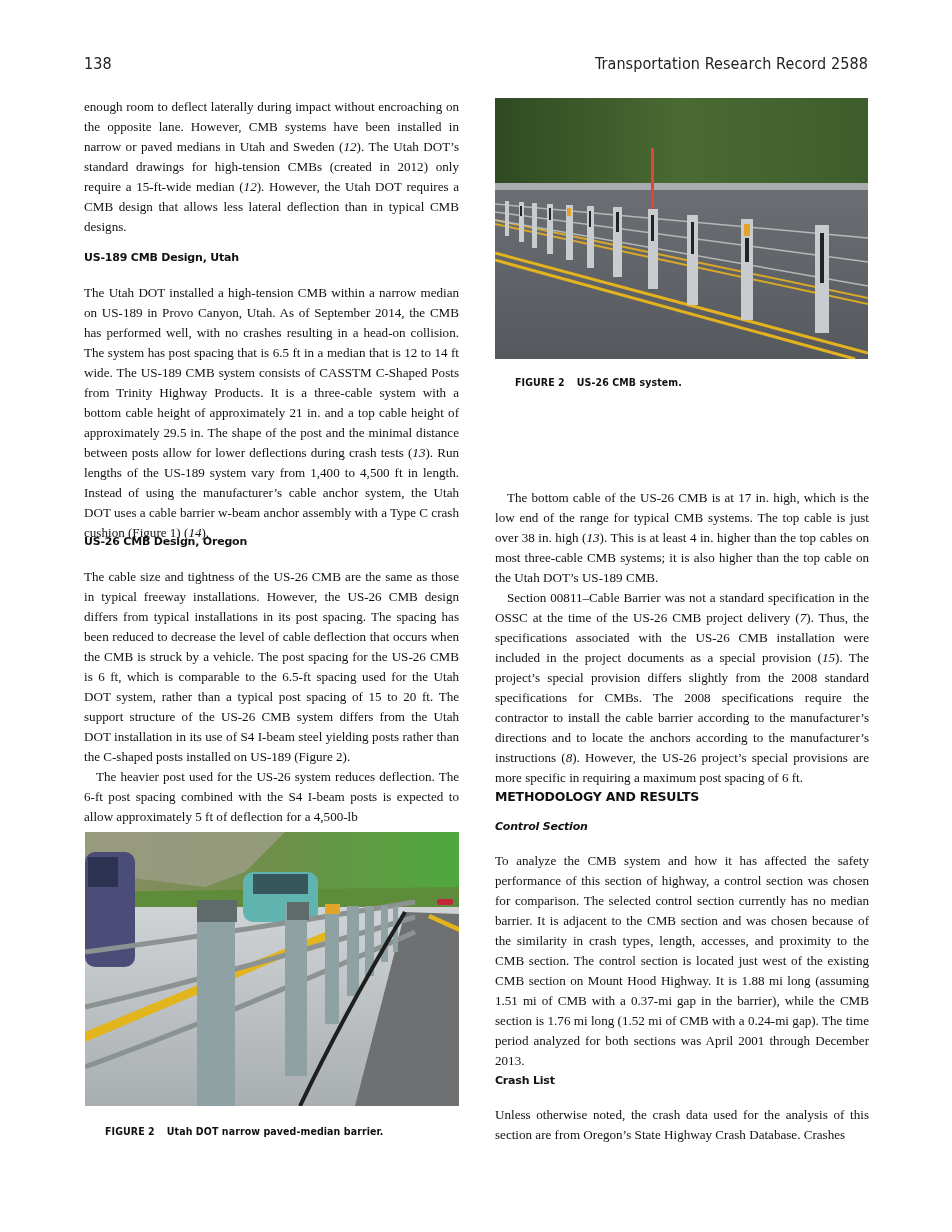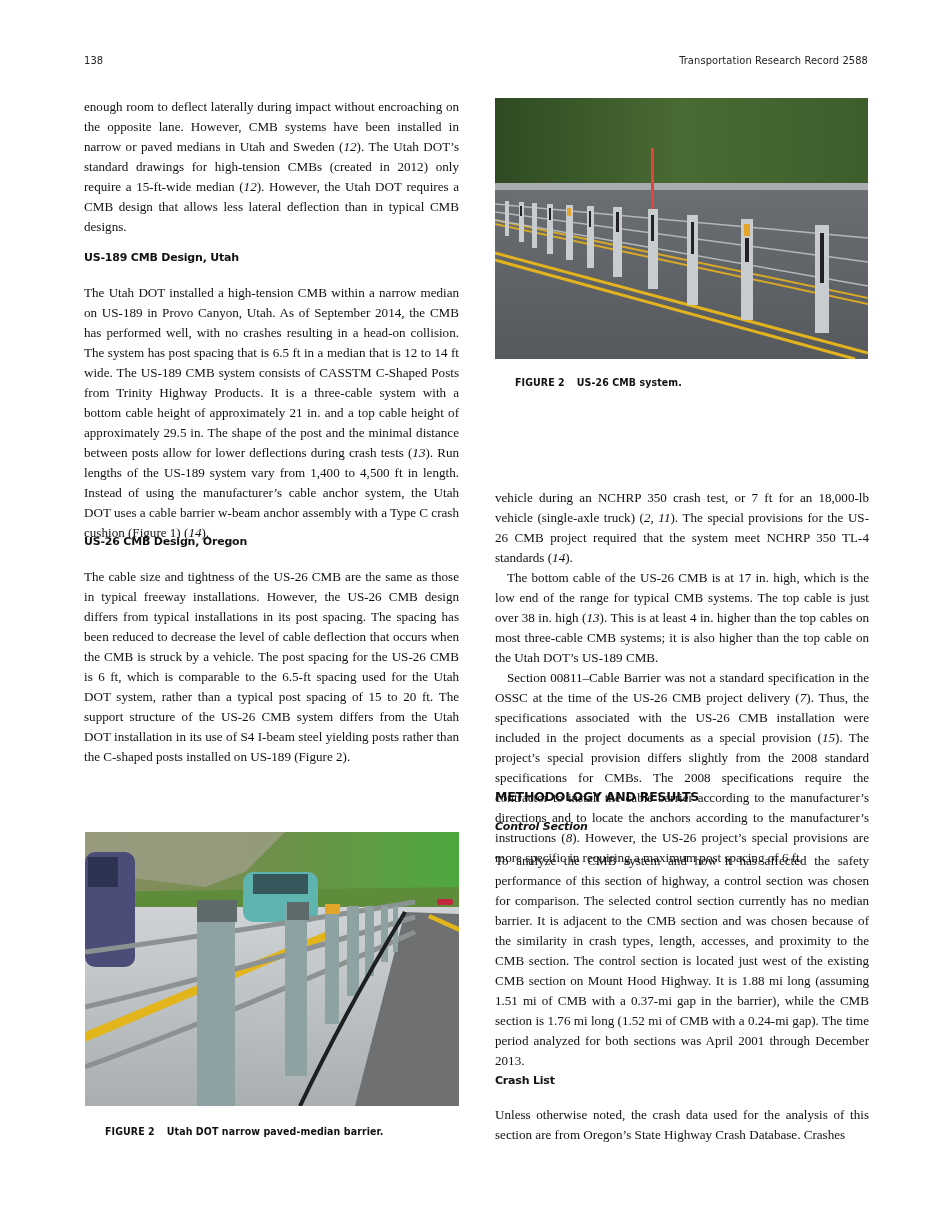--- a/index.html
+++ b/index.html
@@ -1,17 +1,17 @@
 <!DOCTYPE html>
 <html><head>
 <meta charset="utf-8">
 <style>
   html, body { margin:0; padding:0; background:#fff; }
   body { width:952px; height:1232px; position:relative; overflow:hidden; color:#111; }
-  .runhead { position:absolute; top:54px; font-family:"DejaVu Sans Condensed","DejaVu Sans",sans-serif; font-size:11px; color:#222; letter-spacing:0.1px; }
+  .runhead { position:absolute; top:54px; font-family:"DejaVu Sans Condensed","DejaVu Sans",sans-serif; font-size:16px; color:#222; letter-spacing:0.1px; }
   .pgnum { left:84px; }
   .journal { right:84px; }
   .col { position:absolute; width:375px; font-family:"Liberation Serif",serif; font-size:13.1px; line-height:20px; text-align:justify; color:#111; }
   .col p { margin:0; hyphens:auto; }
   .col p.indent { text-indent:12px; }
   .h2 { font-family:"DejaVu Sans","Liberation Sans",sans-serif; font-weight:bold; font-size:11px; letter-spacing:-0.2px; }
   .h1 { font-family:"DejaVu Sans","Liberation Sans",sans-serif; font-weight:bold; font-size:12.5px; letter-spacing:-0.2px; }
   .caption { position:absolute; font-family:"DejaVu Sans Condensed","DejaVu Sans",sans-serif; font-size:10.5px; color:#111; white-space:pre; font-weight:bold; letter-spacing:0.1px;margin-left:20px; }
   .caption .lbl { margin-right:12px; }
   .caption .ttl { font-weight:bold; }
@@ -32,20 +32,21 @@
 <div class="h2" style="position:absolute; left:84px; top:251px;">US-189 CMB Design, Utah</div>
 
 <div class="col" style="left:84px; top:283px;">
   <p>The Utah DOT installed a high-tension CMB within a narrow median on US-189 in Provo Canyon, Utah. As of September 2014, the CMB has performed well, with no crashes resulting in a head-on collision. The system has post spacing that is 6.5 ft in a median that is 12 to 14 ft wide. The US-189 CMB system consists of CASSTM C-Shaped Posts from Trinity Highway Products. It is a three-cable system with a bottom cable height of approximately 21 in. and a top cable height of approximately 29.5 in. The shape of the post and the minimal distance between posts allow for lower deflections during crash tests (<i>13</i>). Run lengths of the US-189 system vary from 1,400 to 4,500 ft in length. Instead of using the manufacturer’s cable anchor system, the Utah DOT uses a cable barrier w-beam anchor assembly with a Type C crash cushion (Figure 1) (<i>14</i>).</p>
 </div>
 
 <div class="h2" style="position:absolute; left:84px; top:535px;">US-26 CMB Design, Oregon</div>
 
 <div class="col" style="left:84px; top:567px;">
   <p>The cable size and tightness of the US-26 CMB are the same as those in typical freeway installations. However, the US-26 CMB design differs from typical installations in its post spacing. The spacing has been reduced to decrease the level of cable deflection that occurs when the CMB is struck by a vehicle. The post spacing for the US-26 CMB is 6 ft, which is comparable to the 6.5-ft spacing used for the Utah DOT system, rather than a typical post spacing of 15 to 20 ft. The support structure of the US-26 CMB system differs from the Utah DOT installation in its use of S4 I-beam steel yielding posts rather than the C-shaped posts installed on US-189 (Figure 2).</p>
+  <p class="indent">The heavier post used for the US-26 system reduces deflection. The 6-ft post spacing combined with the S4 I-beam posts is expected to allow approximately 5 ft of deflection for a 4,500-lb</p>
 </div>
 
 <div class="photo" style="left:85px; top:832px; width:374px; height:274px;">
   <svg viewBox="0 0 374 274" preserveAspectRatio="none">
     <defs>
       <linearGradient id="hill1" x1="0" y1="0" x2="1" y2="0">
         <stop offset="0" stop-color="#8a8d63"></stop>
         <stop offset="0.5" stop-color="#6f8f4a"></stop>
         <stop offset="1" stop-color="#4ea83e"></stop>
       </linearGradient>
@@ -137,21 +138,20 @@
       <rect x="250" y="140" width="4" height="24"></rect>
       <rect x="325" y="135" width="4" height="50"></rect>
     </g>
     <rect x="249" y="126" width="6" height="12" fill="#e2a52a"></rect>
     <rect x="72" y="110" width="4" height="8" fill="#e2a52a"></rect>
   </svg>
 </div>
 <div class="caption" style="left:495px; top:376px;"><span class="lbl">FIGURE 2</span><span class="ttl">US-26 CMB system.</span></div>
 
 <div class="col" style="left:495px; top:488px; width:374px;">
-  <p>vehicle during an NCHRP 350 crash test, or 7 ft for an 18,000-lb vehicle (single-axle truck) (<i>2, 11</i>). The special provisions for the US-26 CMB project required that the system meet NCHRP 350 TL-4 standards (<i>14</i>).</p>
   <p class="indent">The bottom cable of the US-26 CMB is at 17 in. high, which is the low end of the range for typical CMB systems. The top cable is just over 38 in. high (<i>13</i>). This is at least 4 in. higher than the top cables on most three-cable CMB systems; it is also higher than the top cable on the Utah DOT’s US-189 CMB.</p>
   <p class="indent">Section 00811–Cable Barrier was not a standard specification in the OSSC at the time of the US-26 CMB project delivery (<i>7</i>). Thus, the specifications associated with the US-26 CMB installation were included in the project documents as a special provision (<i>15</i>). The project’s special provision differs slightly from the 2008 standard specifications for CMBs. The 2008 specifications require the contractor to install the cable barrier according to the manufacturer’s directions and to locate the anchors according to the manufacturer’s instructions (<i>8</i>). However, the US-26 project’s special provisions are more specific in requiring a maximum post spacing of 6 ft.</p>
 </div>
 
 <div class="h1" style="position:absolute; left:495px; top:789px;">METHODOLOGY AND RESULTS</div>
 
 <div class="h2" style="position:absolute; left:495px; top:820px;font-style:italic;">Control Section</div>
 
 <div class="col" style="left:495px; top:851px; width:374px;">
   <p>To analyze the CMB system and how it has affected the safety performance of this section of highway, a control section was chosen for comparison. The selected control section currently has no median barrier. It is adjacent to the CMB section and was chosen because of the similarity in crash types, length, accesses, and proximity to the CMB section. The control section is located just west of the existing CMB section on Mount Hood Highway. It is 1.88 mi long (assuming 1.51 mi of CMB with a 0.37-mi gap in the barrier), while the CMB section is 1.76 mi long (1.52 mi of CMB with a 0.24-mi gap). The time period analyzed for both sections was April 2001 through December 2013.</p>

